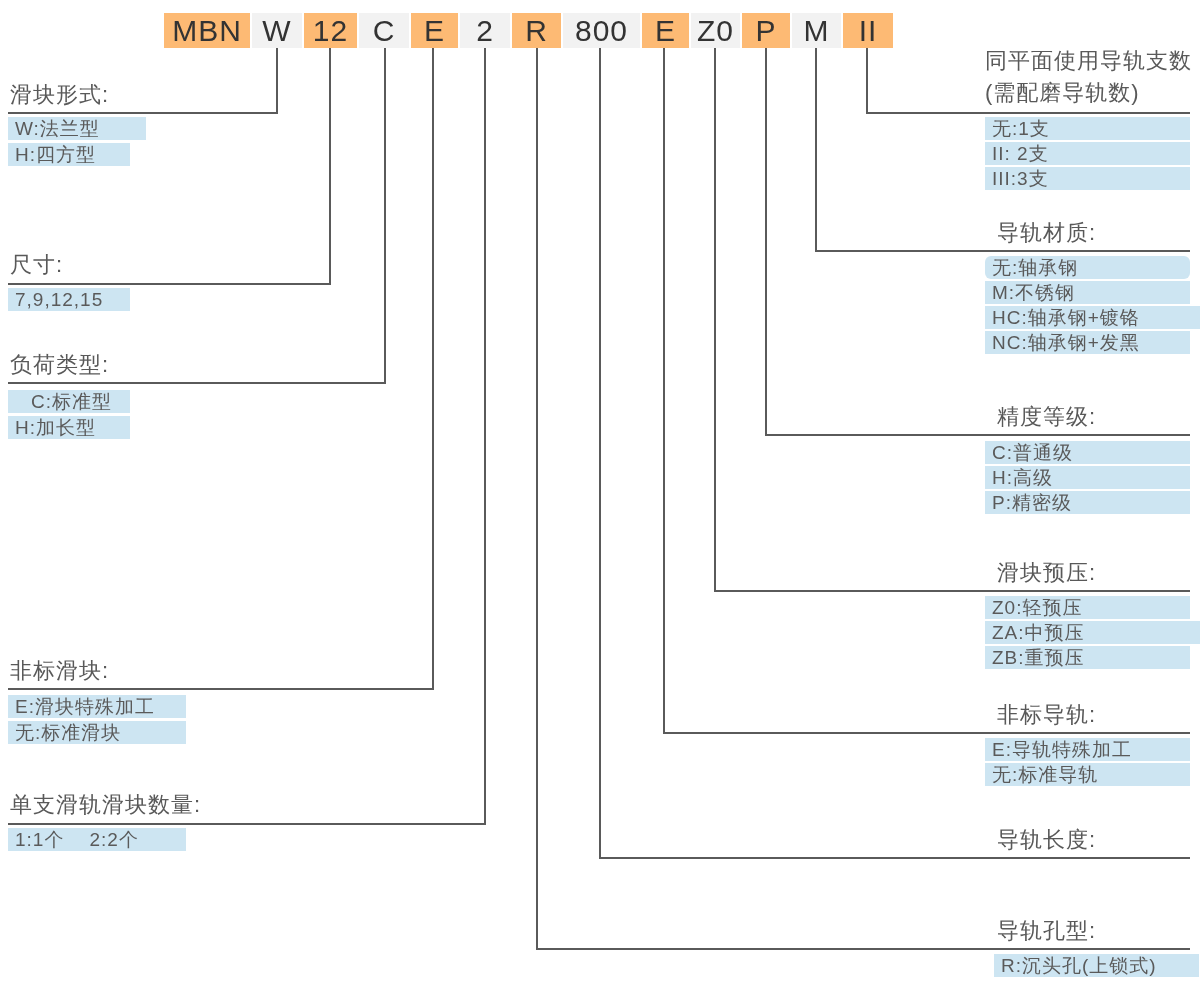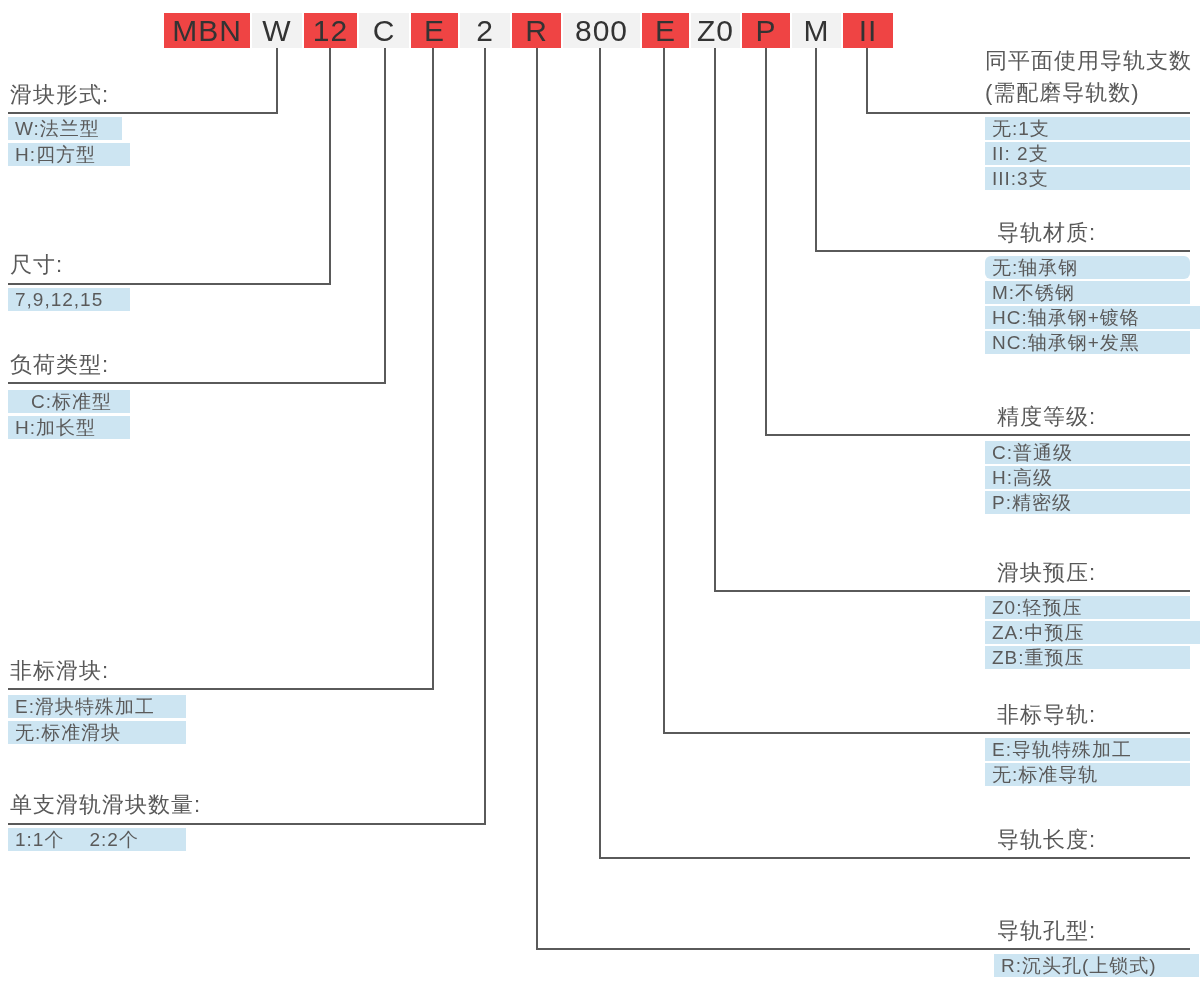--- a/index.html
+++ b/index.html
@@ -5,21 +5,21 @@
   html,body{margin:0;padding:0;background:#ffffff;}
   .canvas{
     position:relative;width:1200px;height:993px;background:#ffffff;
     font-family:"Liberation Sans","DejaVu Sans",sans-serif;overflow:hidden;
   }
   
   .seg{
     position:absolute;top:13px;height:35px;line-height:35px;text-align:center;
     font-size:30px;letter-spacing:1px;color:#333333;white-space:nowrap;
   }
-  .seg.hl{background:#ef4444;}
+  .seg.hl{background:#fdba74;}
   .seg.plain{background:#f2f2f2;}
   
   .vline{position:absolute;width:2px;background:#5a5a5a;}
   .hline{position:absolute;height:2px;background:#5a5a5a;}
   
   .stitle{
     position:absolute;font-size:22px;letter-spacing:1px;color:#595959;
     white-space:nowrap;line-height:30px;
   }
   
@@ -68,21 +68,21 @@
   <div class="hline" style="left:8px;top:823px;width:478px;"></div>
   <div class="hline" style="left:866px;top:112px;width:324px;"></div>
   <div class="hline" style="left:815px;top:250px;width:375px;"></div>
   <div class="hline" style="left:765px;top:434px;width:425px;"></div>
   <div class="hline" style="left:714px;top:590px;width:476px;"></div>
   <div class="hline" style="left:663px;top:732px;width:527px;"></div>
   <div class="hline" style="left:599px;top:857px;width:591px;"></div>
   <div class="hline" style="left:536px;top:948px;width:654px;"></div>
 
   <div class="stitle" style="left:10px;top:80px;">滑块形式:</div>
-  <div class="row" style="left:8px;top:117px;width:114px;">W:法兰型</div>
+  <div class="row" style="left:8px;top:117px;width:138px;">W:法兰型</div>
   <div class="row" style="left:8px;top:143px;width:122px;">H:四方型</div>
 
   <div class="stitle" style="left:10px;top:250px;">尺寸:</div>
   <div class="row" style="left:8px;top:288px;width:122px;">7,9,12,15</div>
 
   <div class="stitle" style="left:10px;top:350px;">负荷类型:</div>
   <div class="row" style="left:8px;top:390px;width:122px;padding-left:23px;">C:标准型</div>
   <div class="row" style="left:8px;top:416px;width:122px;">H:加长型</div>
 
   <div class="stitle" style="left:10px;top:656px;">非标滑块:</div>

